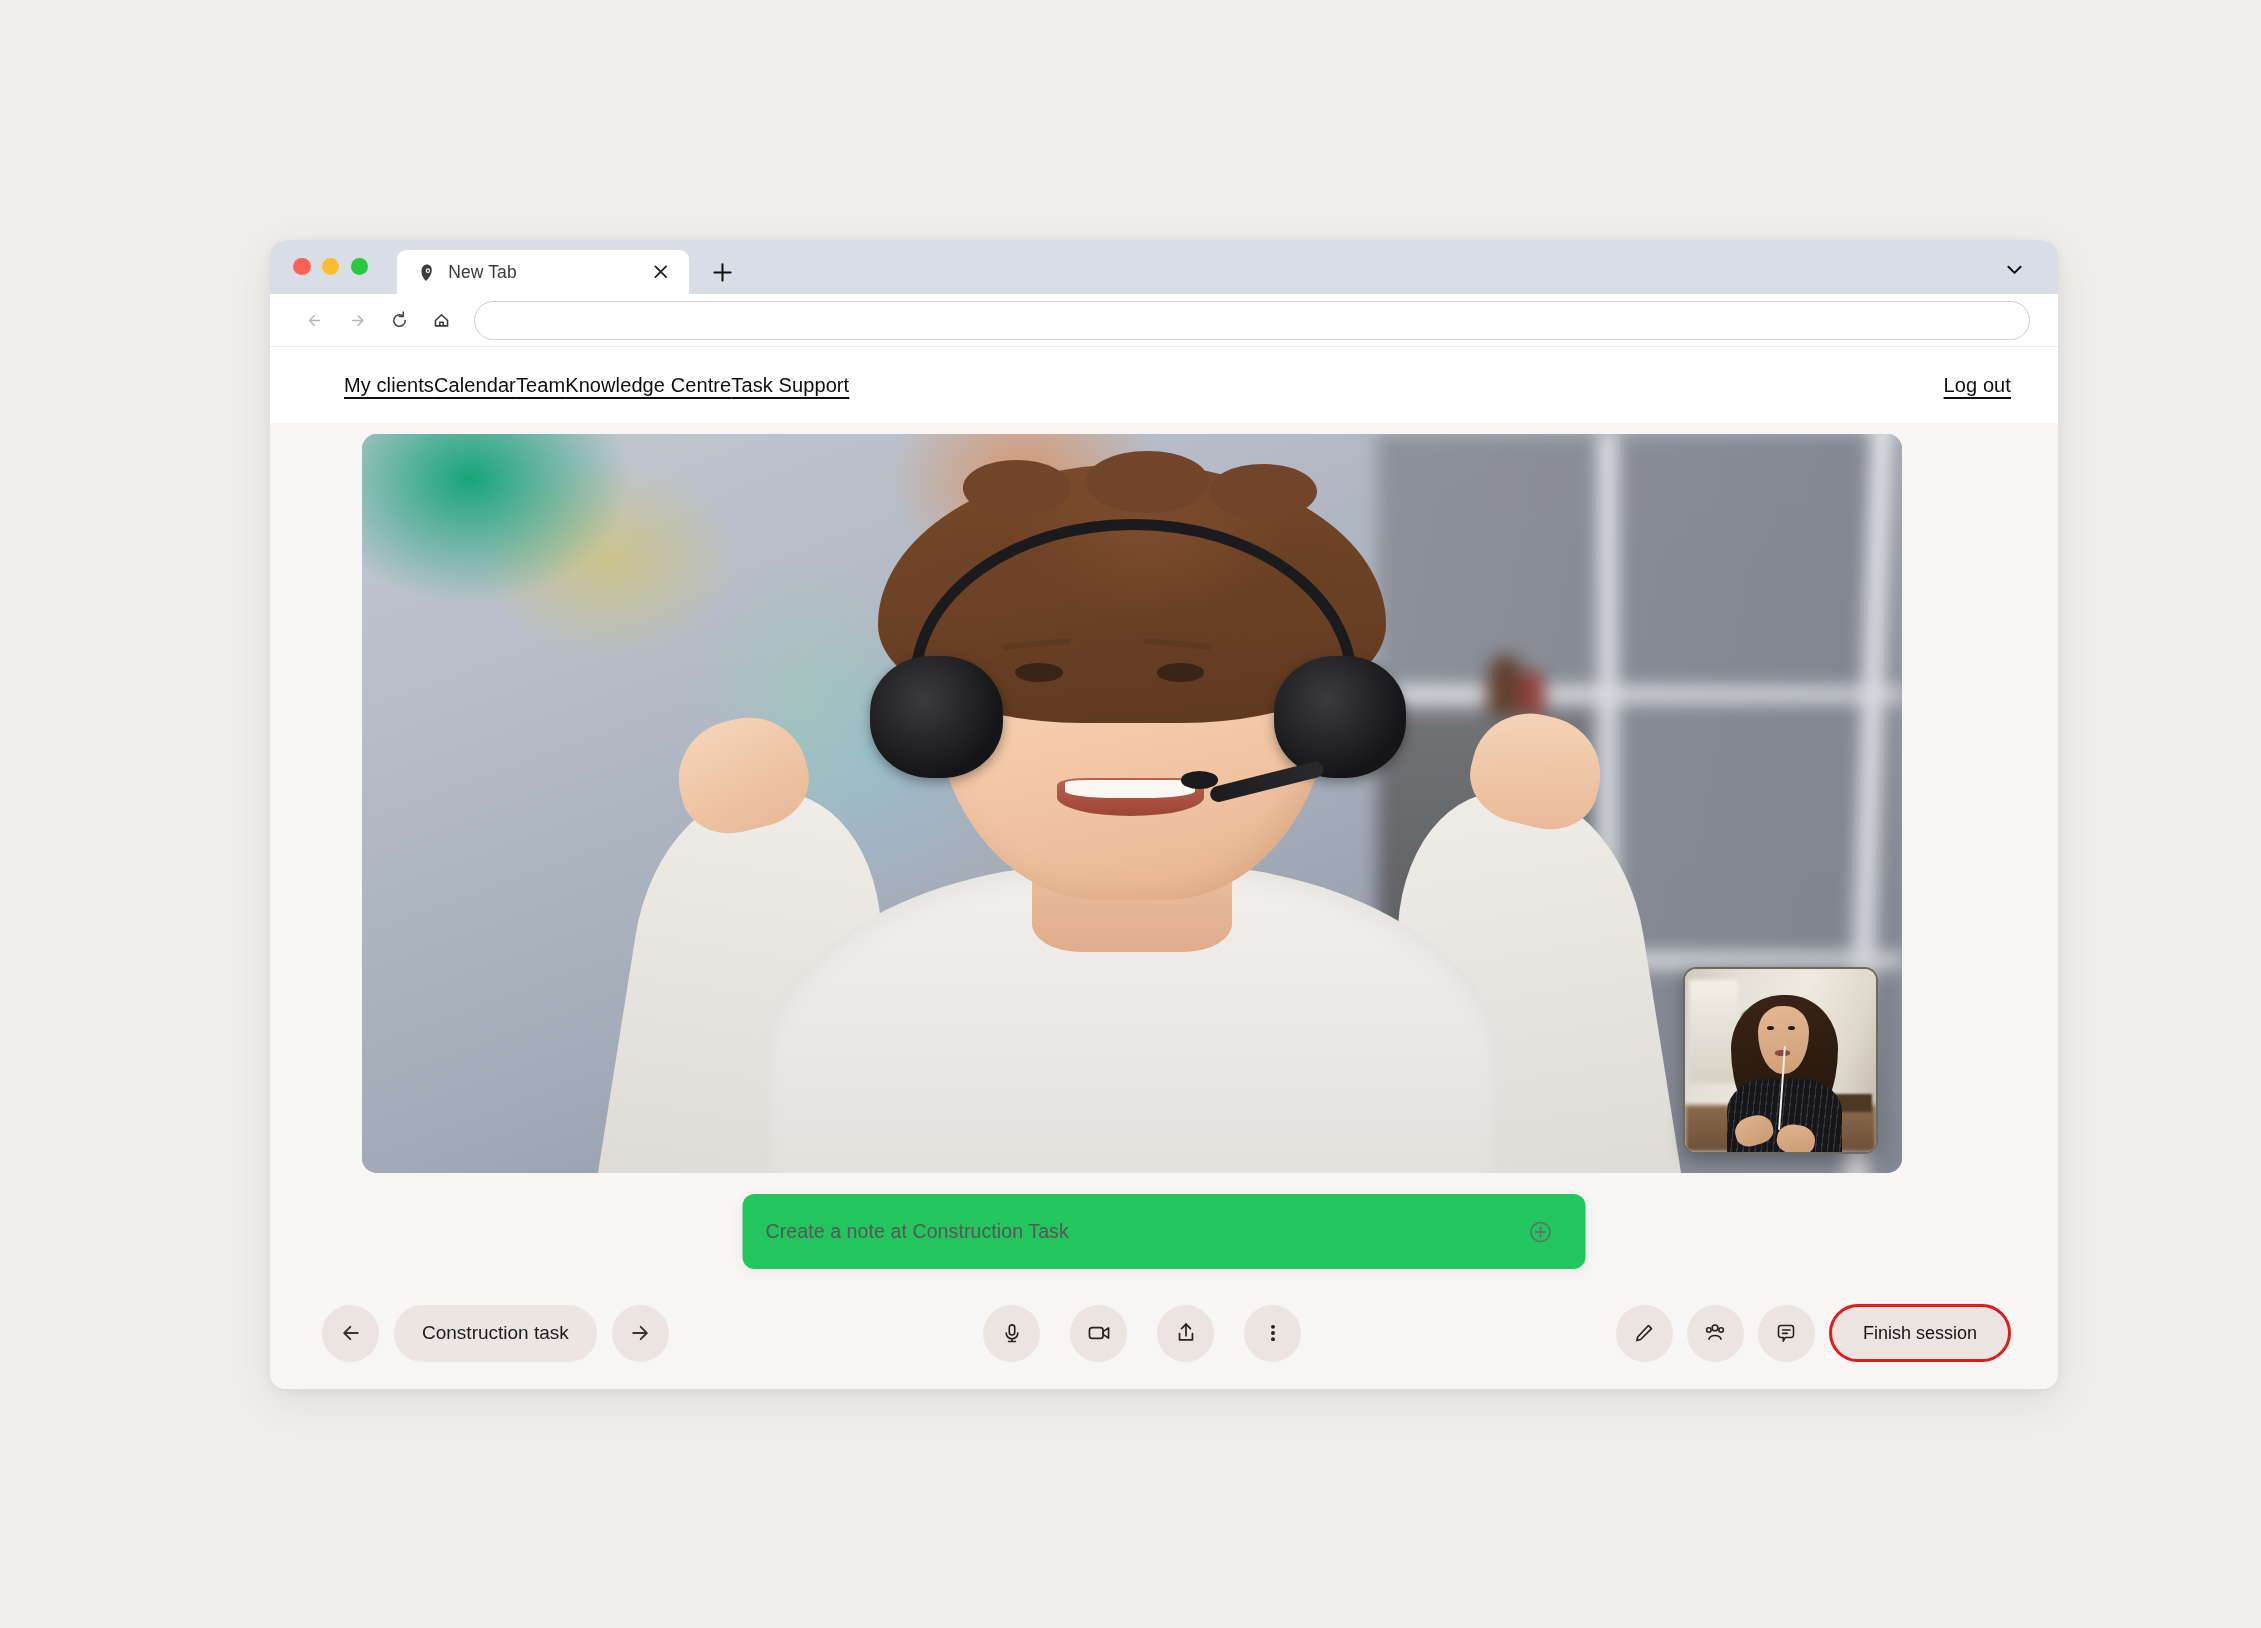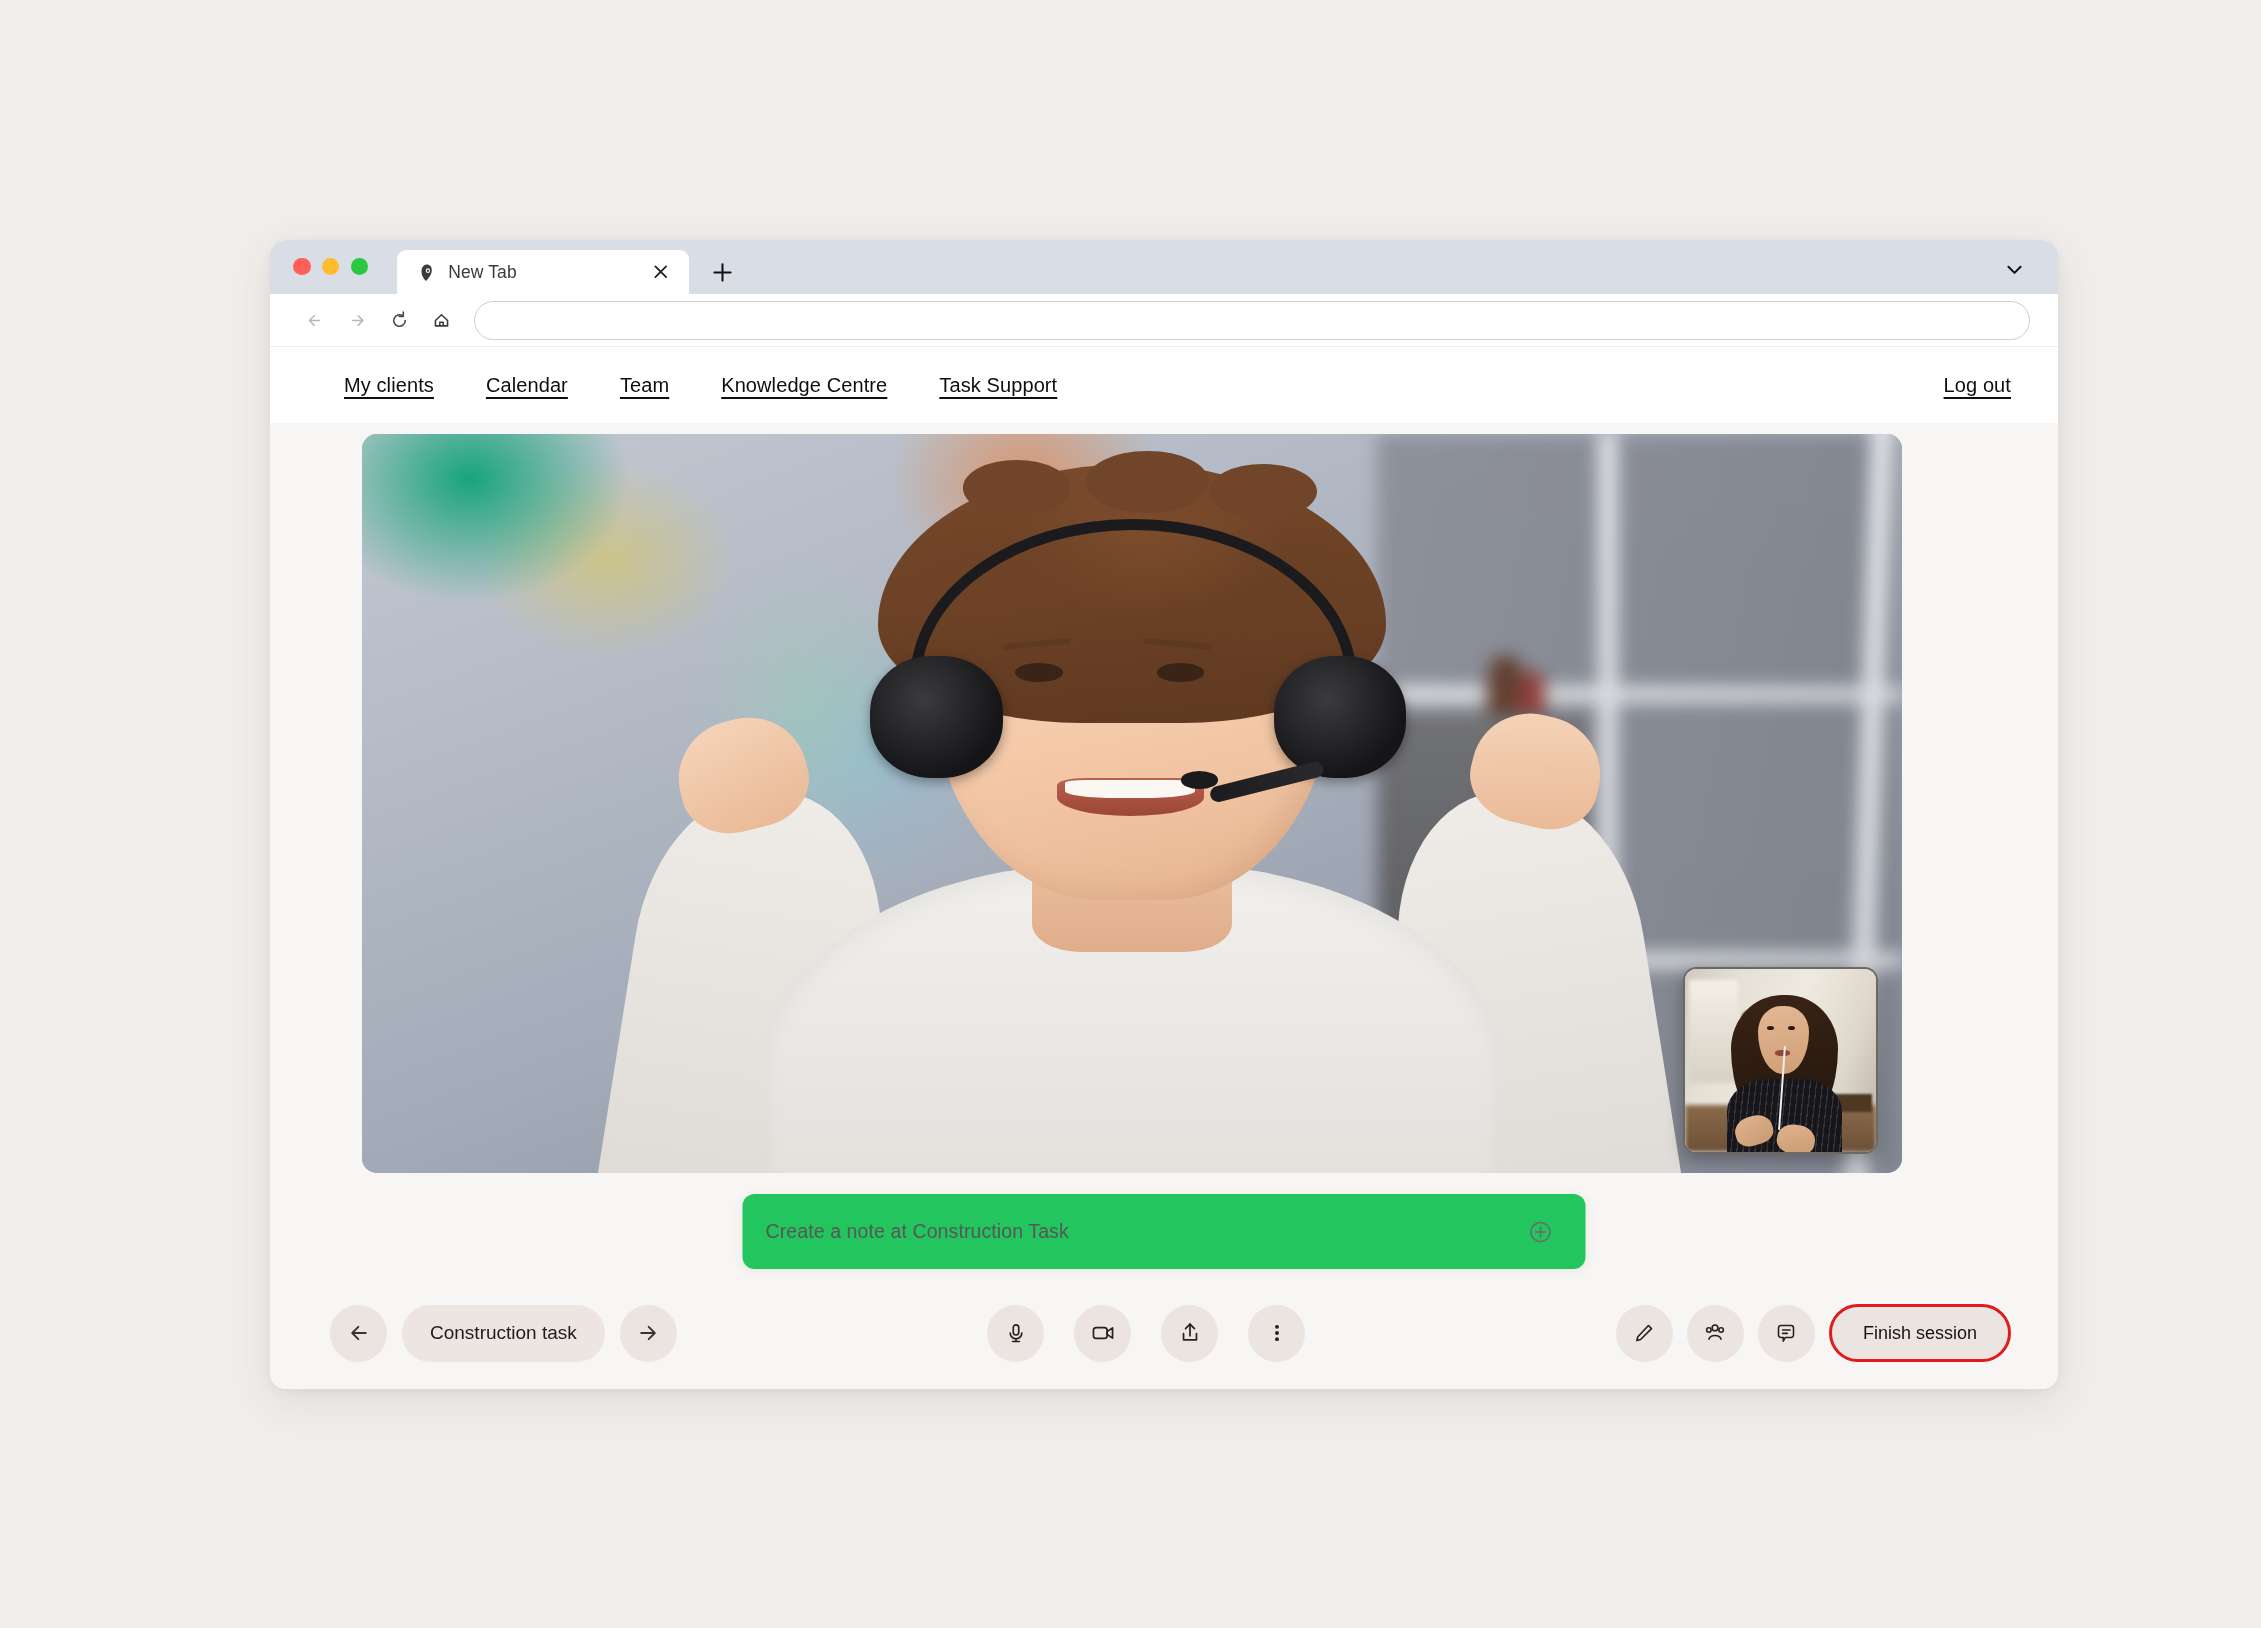--- a/index.html
+++ b/index.html
@@ -143,21 +143,20 @@
     border-top: 1.3px solid #ececec;
     display: flex;
     align-items: center;
     padding: 0 47px 0 74px;
     flex: 0 0 auto;
   }
 
   .app-nav-links {
     display: flex;
     align-items: center;
-    gap: 52px;
   }
 
   .nav-link {
     font-size: 20px;
     color: #0e0e0e;
     text-decoration: underline;
     text-underline-offset: 4.7px;
     text-decoration-thickness: 1.7px;
     white-space: nowrap;
     letter-spacing: 0.1px;
@@ -503,21 +502,21 @@
   .note-input::placeholder { color: #575757; }
   .note-add {
     width: 31px; height: 31px;
     flex: 0 0 auto;
     display: flex; align-items: center; justify-content: center;
   }
 
   
   .control-bar {
     position: absolute;
-    left: 12px; right: 0;
+    left: 4px; right: 0;
     top: 863px;
     height: 94px;
     display: flex;
     align-items: center;
     padding: 0 47px 0 48px;
     justify-content: center;
   }
 
   .task-group {
     display: flex;

